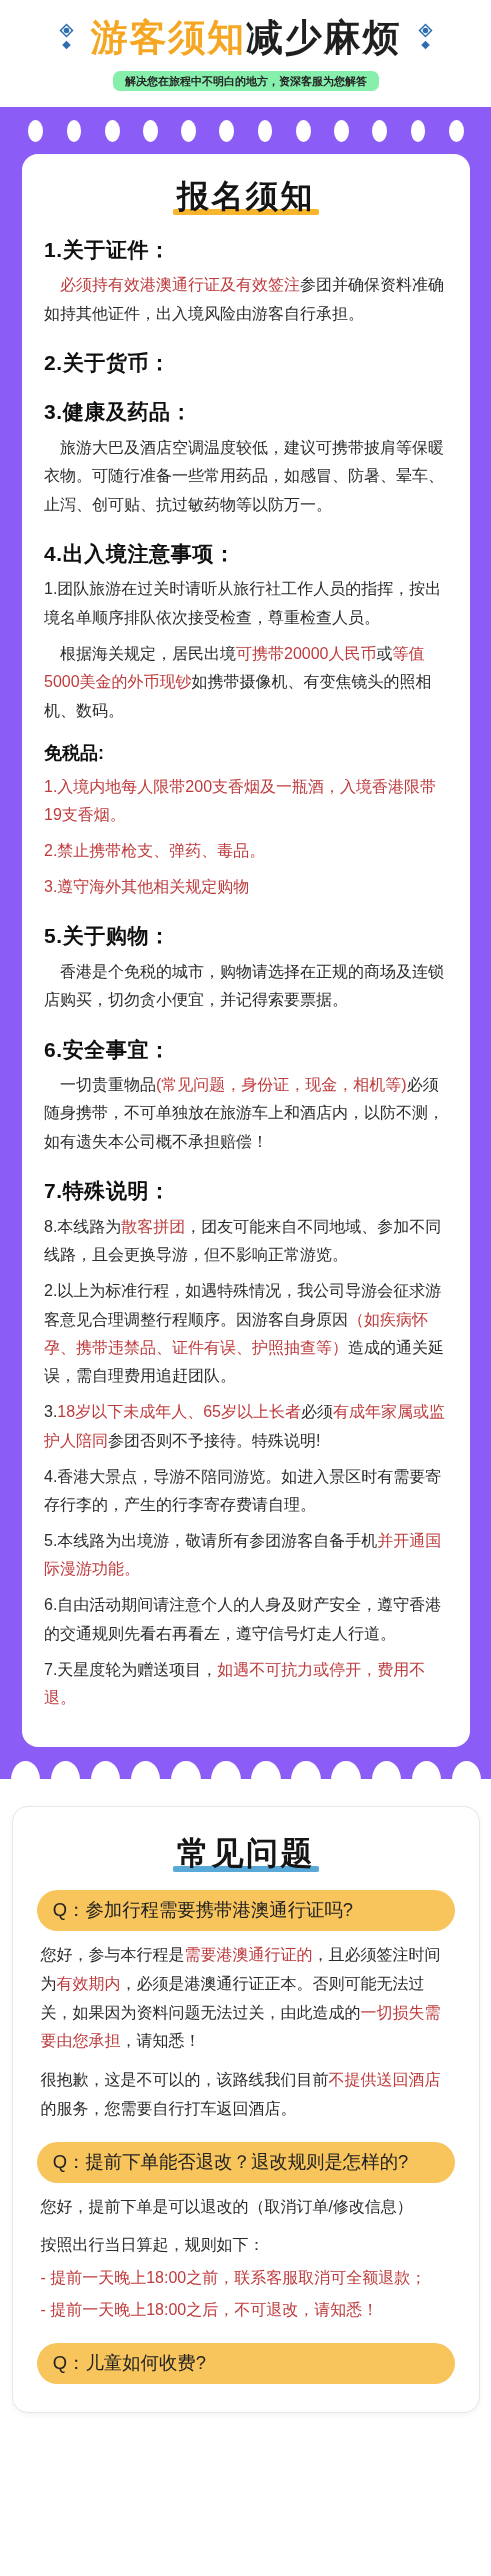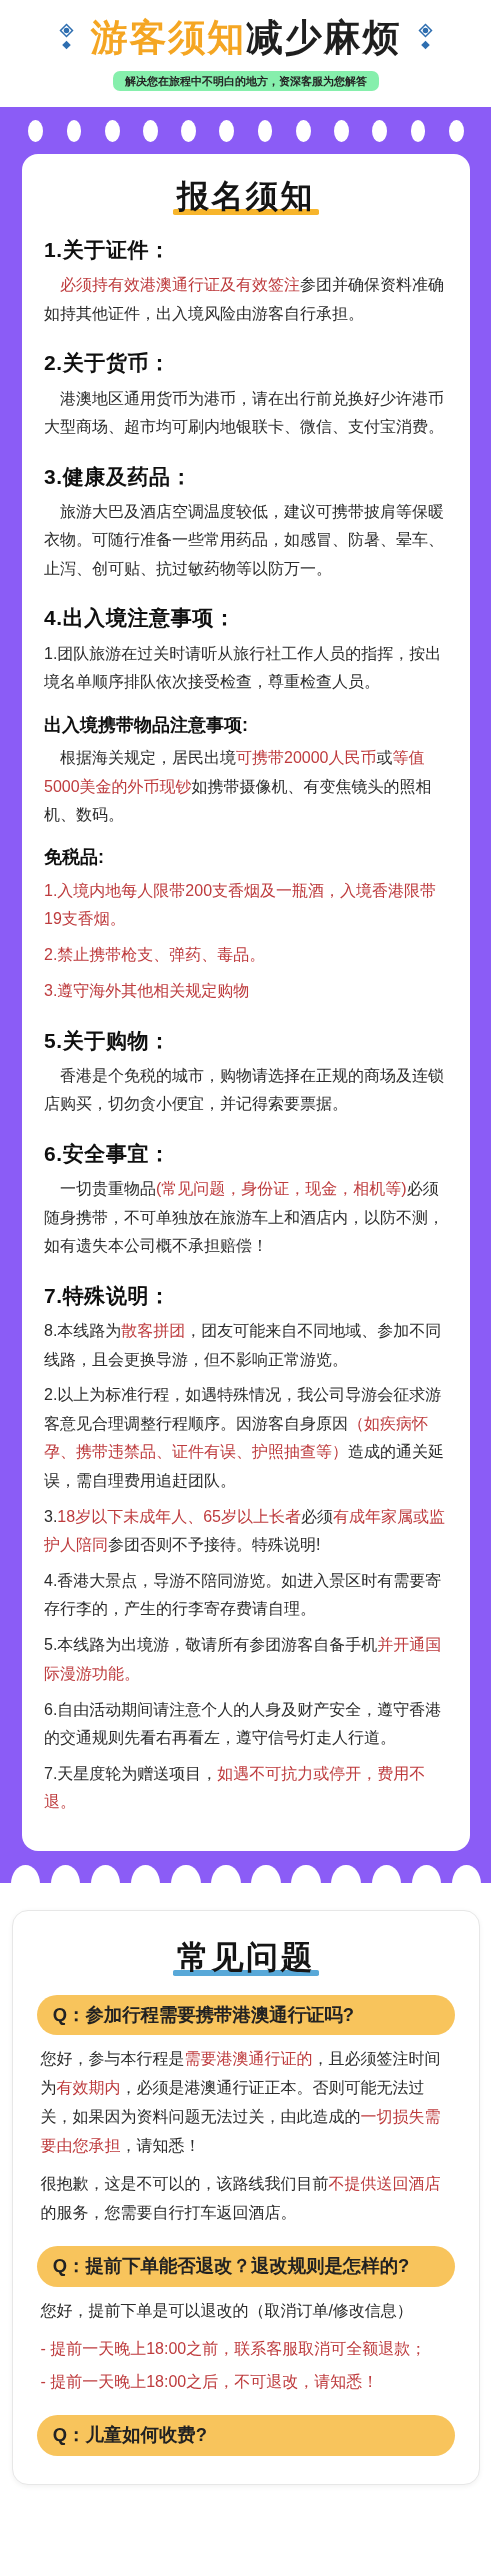--- a/index.html
+++ b/index.html
@@ -34,21 +34,21 @@
   .n-para{font-size:16px;line-height:1.78;margin:7.4px 0;}
   .n-para.indent{text-indent:1em;}
   
   .faq-section{padding:27px 0 0;background:#fff;}
   .faq-card,.fees-card{
     margin:0 12.3px;background:#fff;border:0.6px solid #e7e7e7;border-radius:16px;
     box-shadow:0 1.2px 4.9px rgba(0,0,0,.05);padding:21px 23.4px 24.6px;
   }
   .q-pill{
     background:#f8c45c;border-radius:21px;padding:8px 16px;margin:18.4px 0 3.7px;
-    font-size:18.4px;font-weight:700;color:#222;line-height:1.35;
+    font-size:18.4px;font-weight:400;color:#222;line-height:1.35;
   }
   .answer{font-size:16px;line-height:1.8;margin:9.8px 3.7px;}
   .answer.tight{margin:3.7px 3.7px;}
 </style>
 </head>
 <body>
 
 <header class="page-header">
   <div class="title-row">
     <svg class="ornament" viewBox="0 0 28 48">
@@ -81,26 +81,24 @@
       <span></span>
       <span></span>
     </div>
   <div class="notice-card">
     <h2 class="card-title">报名须知</h2>
     <div class="t-bar yellow"></div>
     <div>
         <div class="n-heading">1.关于证件：</div>
         <div class="n-para indent"><span class="red">必须持有效港澳通行证及有效签注</span><span>参团并确保资料准确如持其他证件，出入境风险由游客自行承担。</span></div>
         <div class="n-heading">2.关于货币：</div>
-        <div class="n-para indent"><span>港澳地区通用货币为港币，请在出行前兑换好少许港币大型商场、超市均可刷内地银联卡、微信、支付宝消费。</span></div>
         <div class="n-heading">3.健康及药品：</div>
         <div class="n-para indent"><span>旅游大巴及酒店空调温度较低，建议可携带披肩等保暖衣物。可随行准备一些常用药品，如感冒、防暑、晕车、止泻、创可贴、抗过敏药物等以防万一。</span></div>
         <div class="n-heading">4.出入境注意事项：</div>
         <div class="n-para"><span>1.团队旅游在过关时请听从旅行社工作人员的指挥，按出境名单顺序排队依次接受检查，尊重检查人员。</span></div>
-        <div class="n-subheading">出入境携带物品注意事项:</div>
         <div class="n-para indent"><span>根据海关规定，居民出境</span><span class="red">可携带20000人民币</span><span>或</span><span class="red">等值5000美金的外币现钞</span><span>如携带摄像机、有变焦镜头的照相机、数码。</span></div>
         <div class="n-subheading">免税品:</div>
         <div class="n-para"><span class="red">1.入境内地每人限带200支香烟及一瓶酒，入境香港限带19支香烟。</span></div>
         <div class="n-para"><span class="red">2.禁止携带枪支、弹药、毒品。</span></div>
         <div class="n-para"><span class="red">3.遵守海外其他相关规定购物</span></div>
         <div class="n-heading">5.关于购物：</div>
         <div class="n-para indent"><span>香港是个免税的城市，购物请选择在正规的商场及连锁店购买，切勿贪小便宜，并记得索要票据。</span></div>
         <div class="n-heading">6.安全事宜：</div>
         <div class="n-para indent"><span>一切贵重物品</span><span class="red">(常见问题，身份证，现金，相机等)</span><span>必须随身携带，不可单独放在旅游车上和酒店内，以防不测，如有遗失本公司概不承担赔偿！</span></div>
         <div class="n-heading">7.特殊说明：</div>
@@ -132,19 +130,20 @@
 <section class="faq-section">
   <div class="faq-card">
     <h2 class="card-title">常见问题</h2>
     <div class="t-bar blue"></div>
     <div>
         <div class="q-pill">Q：参加行程需要携带港澳通行证吗?</div>
         <div class="answer"><span>您好，参与本行程是</span><span class="red">需要港澳通行证的</span><span>，且必须签注时间为</span><span class="red">有效期内</span><span>，必须是港澳通行证正本。否则可能无法过关，如果因为资料问题无法过关，由此造成的</span><span class="red">一切损失需要由您承担</span><span>，请知悉！</span></div>
         <div class="answer"><span>很抱歉，这是不可以的，该路线我们目前</span><span class="red">不提供送回酒店</span><span>的服务，您需要自行打车返回酒店。</span></div>
         <div class="q-pill">Q：提前下单能否退改？退改规则是怎样的?</div>
         <div class="answer"><span>您好，提前下单是可以退改的（取消订单/修改信息）</span></div>
+        <div class="answer tight"><span>按照出行当日算起，规则如下：</span></div>
         <div class="answer tight"><span class="red">- 提前一天晚上18:00之前，联系客服取消可全额退款；</span></div>
         <div class="answer tight"><span class="red">- 提前一天晚上18:00之后，不可退改，请知悉！</span></div>
         <div class="q-pill">Q：儿童如何收费?</div>
       </div>
   </div>
 </section>
 
 
 </body></html>

